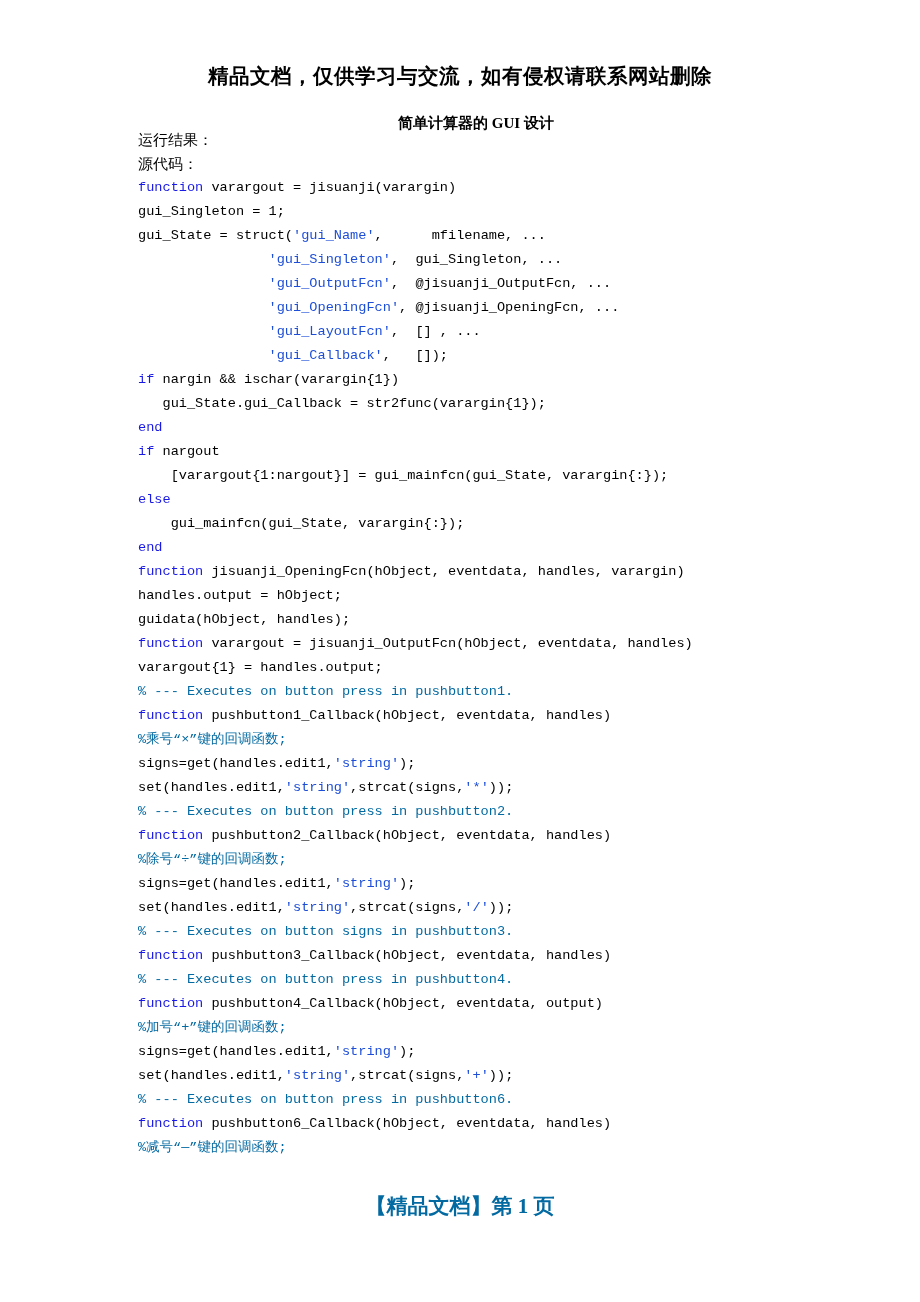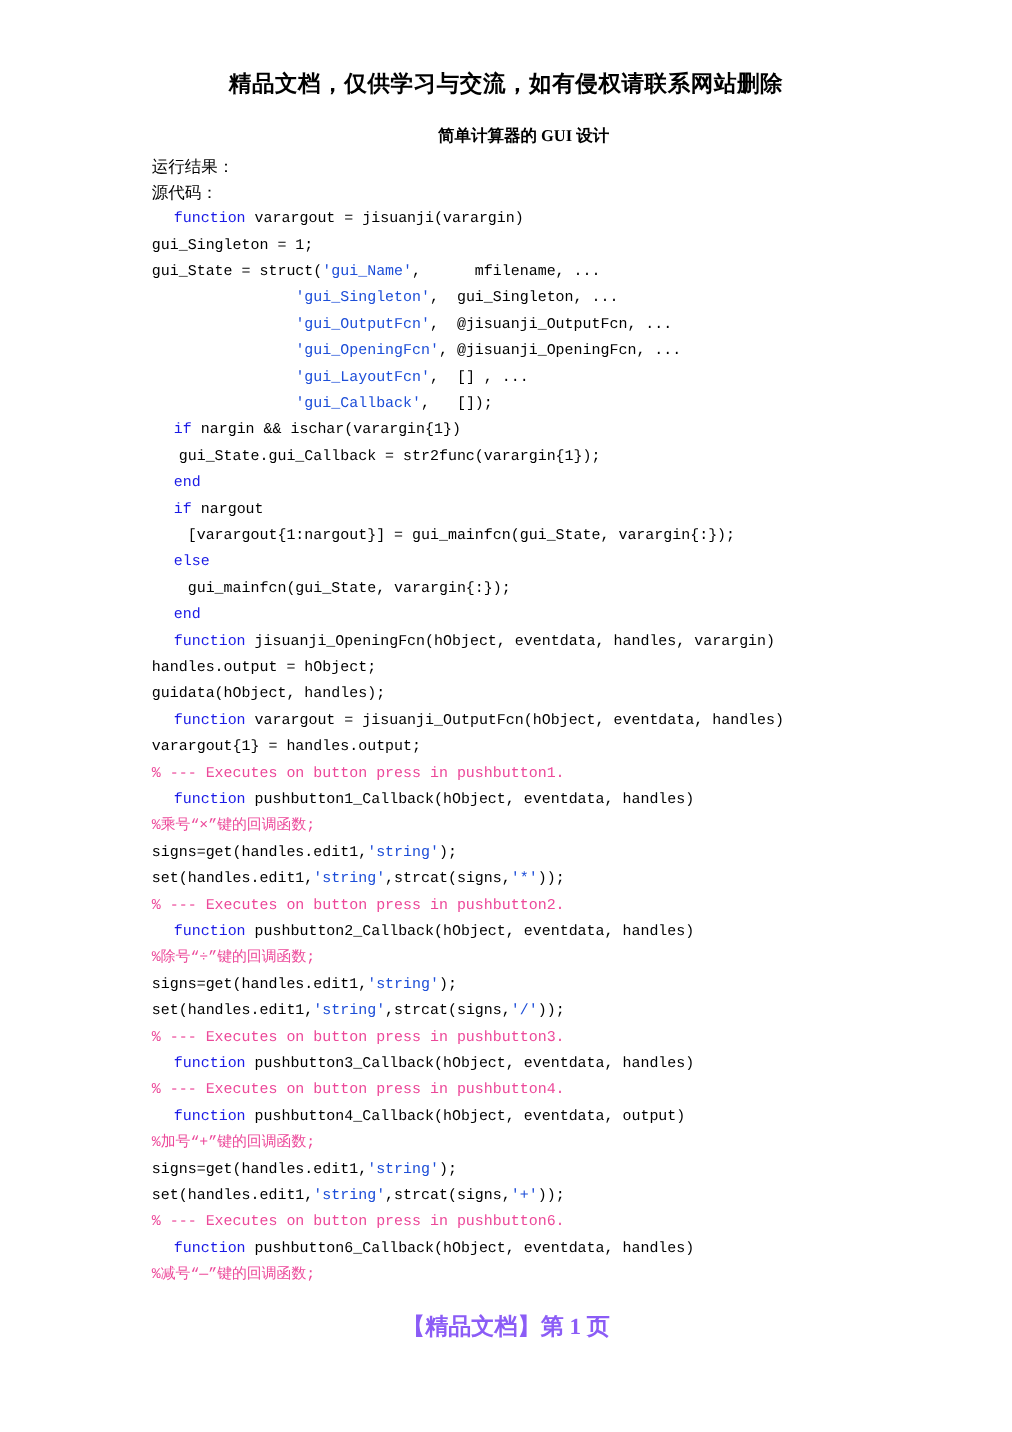--- a/index.html
+++ b/index.html
@@ -41,58 +41,58 @@
     text-align: center;
     font-family: "Liberation Serif", serif;
     font-size: 15px;
     font-weight: bold;
     color: #000;
     margin-left: 16px;
   }
   .content {
     position: absolute;
     left: 138px;
-    top: 140px;
+    top: 128px;
     width: 760px;
   }
   .plain-line {
     font-family: "Liberation Serif", serif;
     font-size: 15px;
     line-height: 24px;
     color: #000;
     white-space: pre;
   }
   .code-block {
     margin-top: 0px;
   }
   .code-line {
     font-family: "Liberation Mono", monospace;
     font-size: 13.6px;
     line-height: 24px;
     white-space: pre;
     color: #000000;
     letter-spacing: 0px;
   }
-  .kw { color: #1a1ae6; margin-left: 20px; }
+  .kw { color: #1a1ae6; }
   .str { color: #1d4ed8; }
-  .cmt { color: #ec4899; }
+  .cmt { color: #0369a1; }
   .cjk {
     font-family: Liberation Mono, monospace;
     font-size: 13.5px;
   }
   .footer {
     position: absolute;
     left: 0;
     top: 1192px;
     width: 920px;
     text-align: center;
     font-family: "Liberation Serif", serif;
     font-size: 21px;
     font-weight: bold;
-    color: #8b5cf6;
+    color: #0369a1;
   }
 </style>
 </head>
 <body>
 
 <div class="page">
 
   <div class="banner">精品文档，仅供学习与交流，如有侵权请联系网站删除</div>
 
   <div class="doc-title">简单计算器的 GUI 设计</div>
@@ -125,21 +125,21 @@
         <div class="code-line"><span class="cmt">% --- Executes on button press in pushbutton1.</span></div>
         <div class="code-line"><span class="kw">function</span><span> pushbutton1_Callback(hObject, eventdata, handles)</span></div>
         <div class="code-line"><span class="cmt cjk">%乘号“×”键的回调函数;</span></div>
         <div class="code-line"><span>signs=get(handles.edit1,</span><span class="str">'string'</span><span>);</span></div>
         <div class="code-line"><span>set(handles.edit1,</span><span class="str">'string'</span><span>,strcat(signs,</span><span class="str">'*'</span><span>));</span></div>
         <div class="code-line"><span class="cmt">% --- Executes on button press in pushbutton2.</span></div>
         <div class="code-line"><span class="kw">function</span><span> pushbutton2_Callback(hObject, eventdata, handles)</span></div>
         <div class="code-line"><span class="cmt cjk">%除号“÷”键的回调函数;</span></div>
         <div class="code-line"><span>signs=get(handles.edit1,</span><span class="str">'string'</span><span>);</span></div>
         <div class="code-line"><span>set(handles.edit1,</span><span class="str">'string'</span><span>,strcat(signs,</span><span class="str">'/'</span><span>));</span></div>
-        <div class="code-line"><span class="cmt">% --- Executes on button press in pushbutton3.</span></div>
+        <div class="code-line"><span class="cmt">% --- Executes on button signs in pushbutton3.</span></div>
         <div class="code-line"><span class="kw">function</span><span> pushbutton3_Callback(hObject, eventdata, handles)</span></div>
         <div class="code-line"><span class="cmt">% --- Executes on button press in pushbutton4.</span></div>
         <div class="code-line"><span class="kw">function</span><span> pushbutton4_Callback(hObject, eventdata, output)</span></div>
         <div class="code-line"><span class="cmt cjk">%加号“+”键的回调函数;</span></div>
         <div class="code-line"><span>signs=get(handles.edit1,</span><span class="str">'string'</span><span>);</span></div>
         <div class="code-line"><span>set(handles.edit1,</span><span class="str">'string'</span><span>,strcat(signs,</span><span class="str">'+'</span><span>));</span></div>
         <div class="code-line"><span class="cmt">% --- Executes on button press in pushbutton6.</span></div>
         <div class="code-line"><span class="kw">function</span><span> pushbutton6_Callback(hObject, eventdata, handles)</span></div>
         <div class="code-line"><span class="cmt cjk">%减号“—”键的回调函数;</span></div>
       </div>

